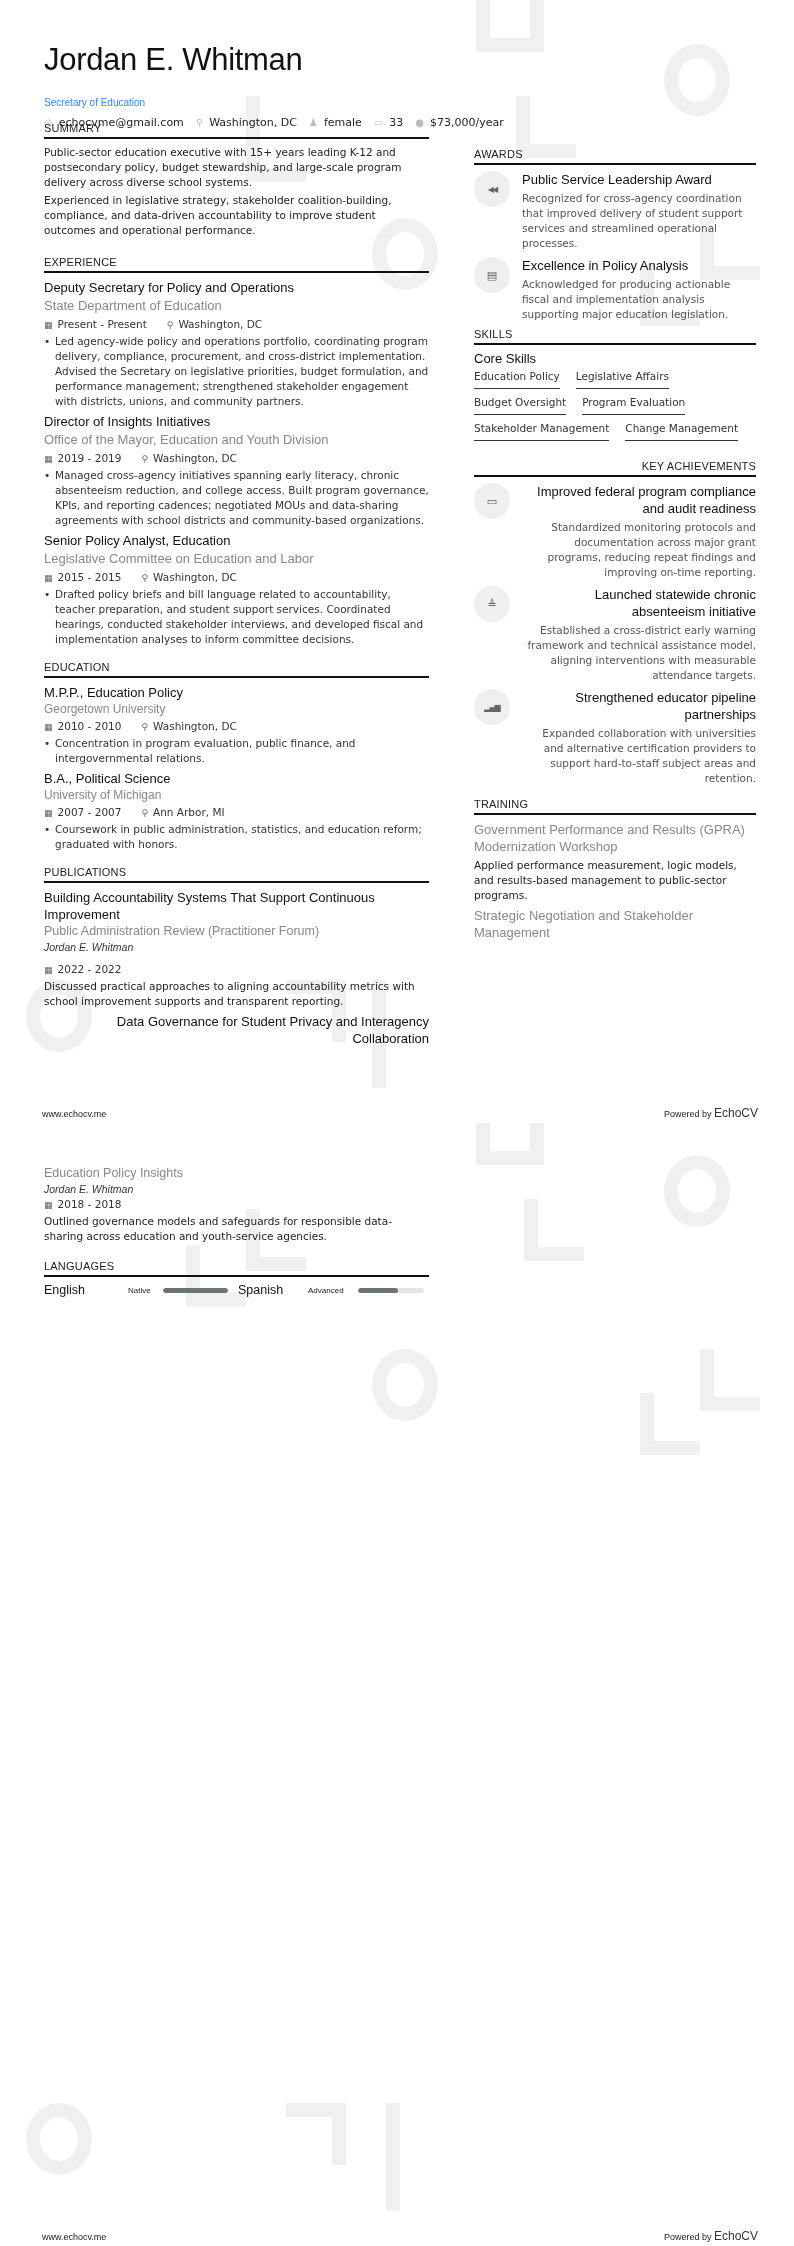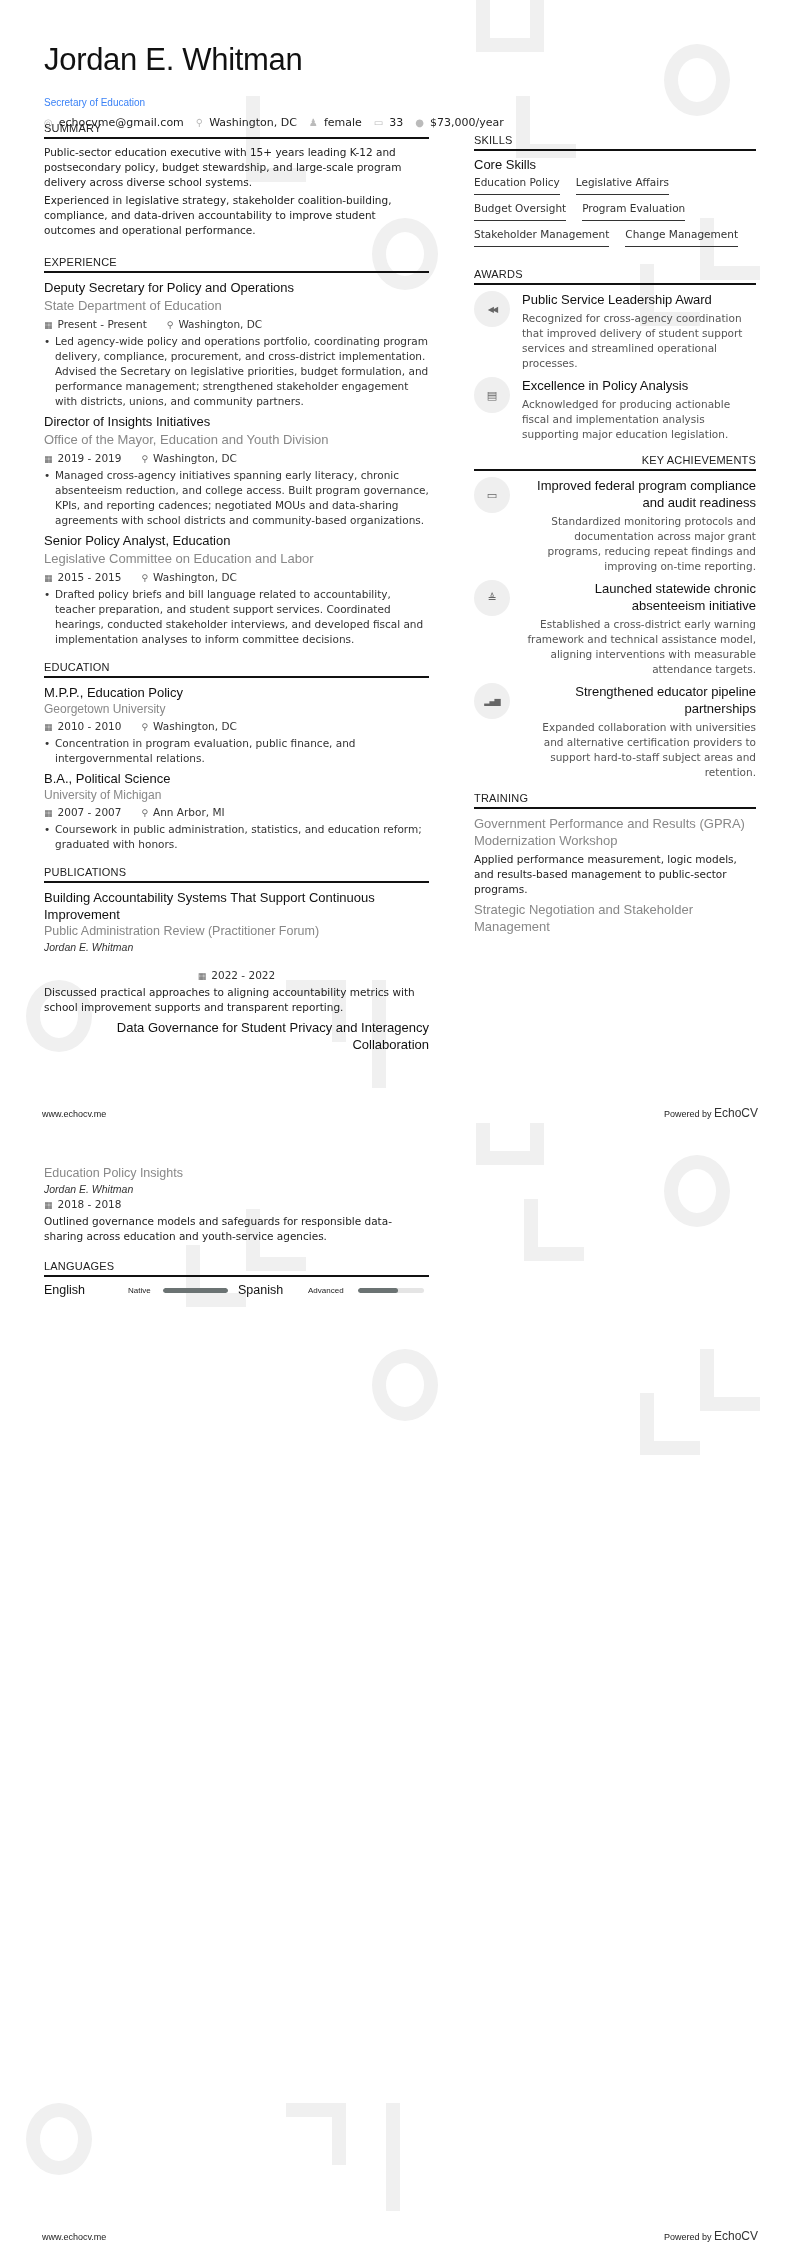--- a/index.html
+++ b/index.html
@@ -175,60 +175,60 @@
             </div>
         </div>
       </section>
 
       <section style="margin-top:14px;">
         <div class="sec-title">PUBLICATIONS</div>
         <div>
           <div class="entry-title">Building Accountability Systems That Support Continuous Improvement</div>
           <div class="entry-sub" style="font-size:12.5px; line-height:17px;">Public Administration Review (Practitioner Forum)</div>
           <div class="author">Jordan E. Whitman</div>
-          <div class="meta" style="margin-top:14px;justify-content:center;">
+          <div class="meta" style="margin-top:8px;">
             <span><span class="ic">▦</span><span>2022 - 2022</span></span>
           </div>
           <p class="para" style="margin-top:4px;">Discussed practical approaches to aligning accountability metrics with school improvement supports and transparent reporting.</p>
         </div>
         <div>
           <div class="entry-title" style="margin-top:4px;text-align:right;">Data Governance for Student Privacy and Interagency Collaboration</div>
         </div>
       </section>
     </div>
 
     <div class="col-right" style="top:134px;">
+      <section style="margin-top:14px;">
+        <div class="sec-title">AWARDS</div>
+        <div class="award">
+          <div class="award-icon" style="font-size:8px; letter-spacing:-2px;">◀◀</div>
+          <div class="award-body">
+            <div class="award-title">Public Service Leadership Award</div>
+            <div class="award-desc">Recognized for cross-agency coordination that improved delivery of student support services and streamlined operational processes.</div>
+          </div>
+        </div>
+        <div class="award">
+          <div class="award-icon">▤</div>
+          <div class="award-body">
+            <div class="award-title">Excellence in Policy Analysis</div>
+            <div class="award-desc">Acknowledged for producing actionable fiscal and implementation analysis supporting major education legislation.</div>
+          </div>
+        </div>
+      </section>
+
       <section>
         <div class="sec-title">SKILLS</div>
         <div class="skill-group">Core Skills</div>
         <div class="skills">
           <span class="skill">Education Policy</span>
           <span class="skill">Legislative Affairs</span>
           <span class="skill">Budget Oversight</span>
           <span class="skill">Program Evaluation</span>
           <span class="skill">Stakeholder Management</span>
           <span class="skill">Change Management</span>
-        </div>
-      </section>
-
-      <section style="margin-top:14px;">
-        <div class="sec-title">AWARDS</div>
-        <div class="award">
-          <div class="award-icon" style="font-size:8px; letter-spacing:-2px;">◀◀</div>
-          <div class="award-body">
-            <div class="award-title">Public Service Leadership Award</div>
-            <div class="award-desc">Recognized for cross-agency coordination that improved delivery of student support services and streamlined operational processes.</div>
-          </div>
-        </div>
-        <div class="award">
-          <div class="award-icon">▤</div>
-          <div class="award-body">
-            <div class="award-title">Excellence in Policy Analysis</div>
-            <div class="award-desc">Acknowledged for producing actionable fiscal and implementation analysis supporting major education legislation.</div>
-          </div>
         </div>
       </section>
 
       <section style="margin-top:12px;text-align:right;">
         <div class="sec-title">KEY ACHIEVEMENTS</div>
         <div class="award">
           <div class="award-icon">▭</div>
           <div class="award-body">
             <div class="award-title">Improved federal program compliance and audit readiness</div>
             <div class="award-desc">Standardized monitoring protocols and documentation across major grant programs, reducing repeat findings and improving on-time reporting.</div>

